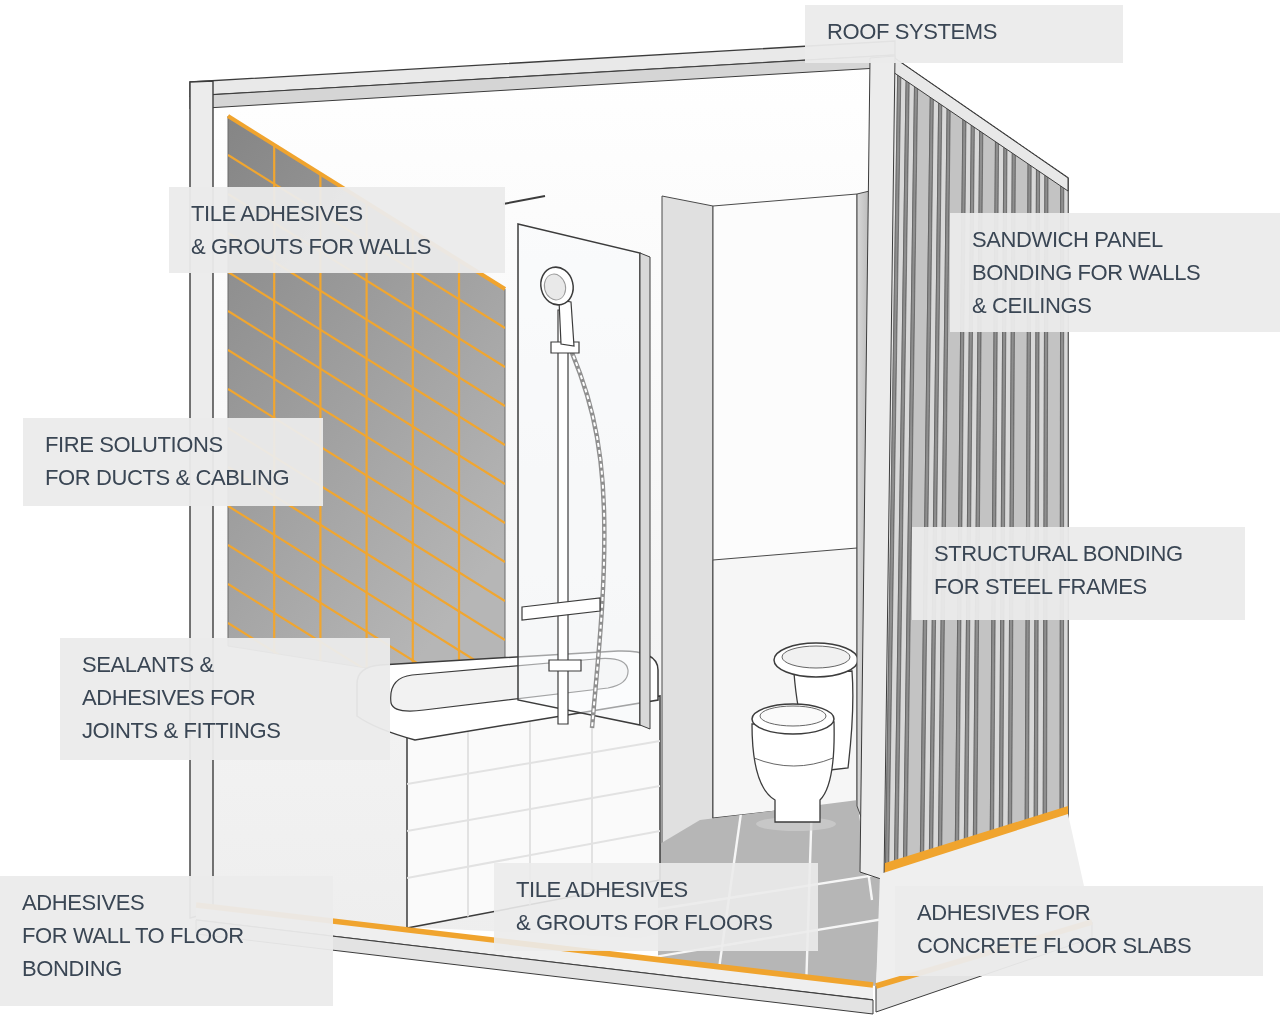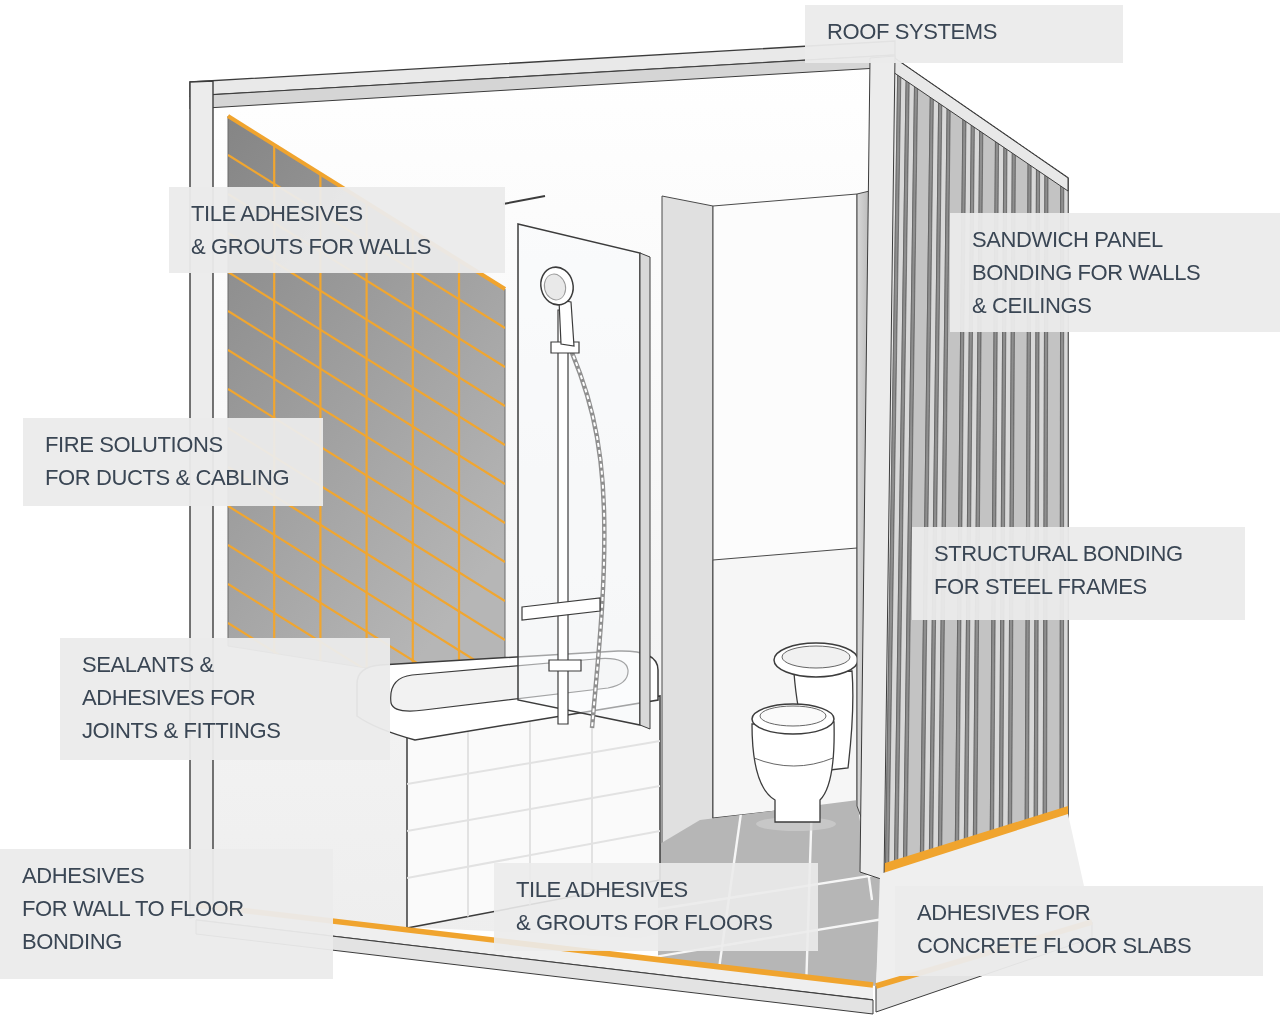--- a/index.html
+++ b/index.html
@@ -212,21 +212,21 @@
 <div class="label" style="left:23px;top:418px;width:300px;height:88px;">FIRE SOLUTIONS
 FOR DUCTS &amp; CABLING</div>
 
 <div class="label" style="left:912px;top:527px;width:333px;height:93px;">STRUCTURAL BONDING
 FOR STEEL FRAMES</div>
 
 <div class="label" style="left:28px;top:638px;width:330px;height:122px;margin-left:32px;">SEALANTS &amp;
 ADHESIVES FOR
 JOINTS &amp; FITTINGS</div>
 
-<div class="label" style="left:0px;top:849px;width:333px;height:130px;">ADHESIVES
+<div class="label" style="left:0px;top:876px;width:333px;height:130px;">ADHESIVES
 FOR WALL TO FLOOR
 BONDING</div>
 
 <div class="label" style="left:494px;top:863px;width:324px;height:88px;background:rgba(235,235,235,0.9);">TILE ADHESIVES
 &amp; GROUTS FOR FLOORS</div>
 
 <div class="label" style="left:895px;top:886px;width:368px;height:90px;">ADHESIVES FOR
 CONCRETE FLOOR SLABS</div>
 
 </body></html>

